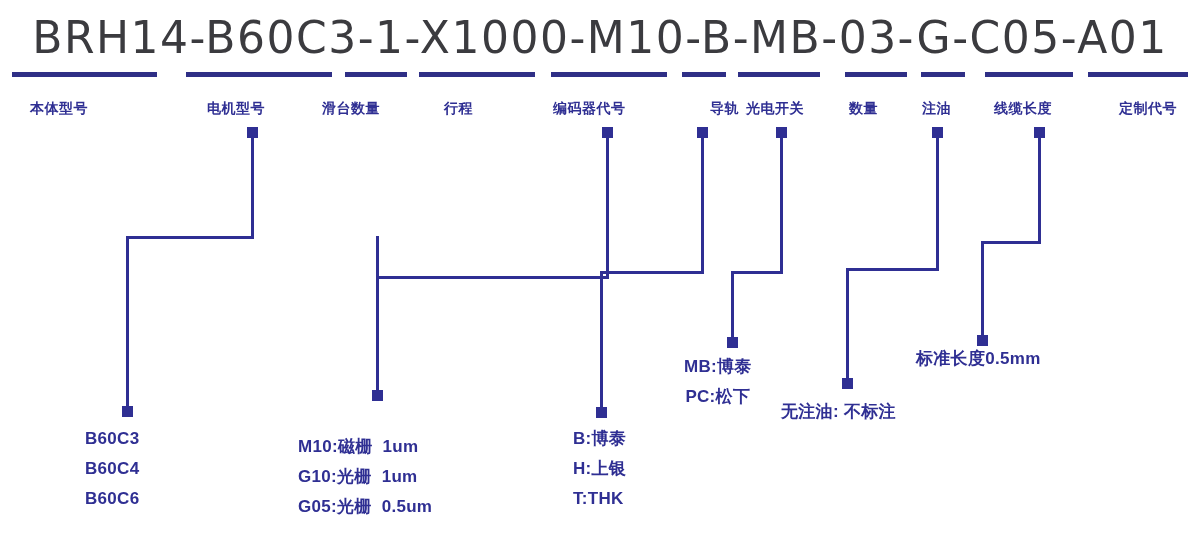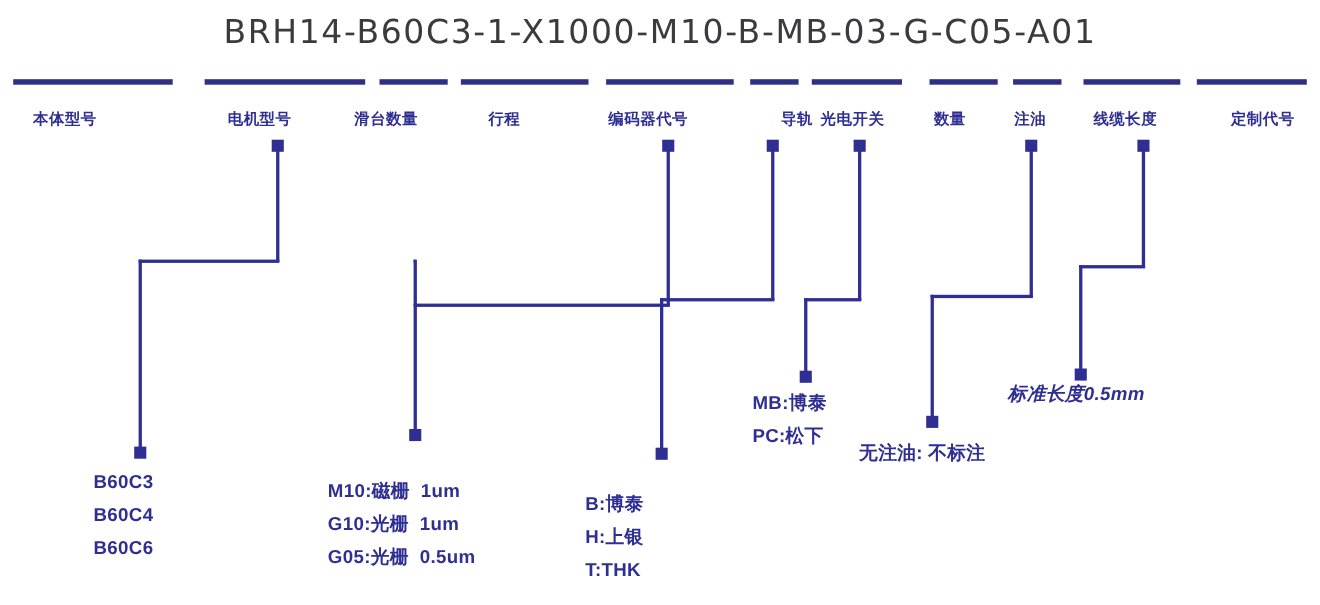--- a/index.html
+++ b/index.html
@@ -14,21 +14,21 @@
     width: 1200px; height: 550px;
     background: #ffffff;
   }
 
   
   #model-code {
     position: absolute;
     left: 0; top: 12px;
     width: 1200px;
     text-align: center;
-    font-size: 30px;
+    font-size: 44px;
     font-weight: 400;
     letter-spacing: 1.5px;
     color: #3b3b3f;
     white-space: nowrap;
     font-family: "DejaVu Sans", "Liberation Sans", sans-serif;
   }
 
   
   .seg-underline {
     position: absolute;
@@ -134,50 +134,50 @@
     <div class="opt-line">G10:光栅  1um</div>
     <div class="opt-line">G05:光栅  0.5um</div>
   </div>
 
   <div class="lead-sq" style="left:697px; top:127px;"></div>
   <div class="lead-v" style="left:701px; top:133px; height:140px;"></div>
   <div class="lead-h" style="left:600px; top:271px; width:104px;"></div>
   <div class="lead-v" style="left:600px; top:271px; height:142px;"></div>
   <div class="lead-sq" style="left:596px; top:407px;"></div>
 
-  <div class="opt-block" style="left:532px; top:424px;margin-top:20px;">
+  <div class="opt-block" style="left:573px; top:424px;">
     <div class="opt-line">B:博泰</div>
     <div class="opt-line">H:上银</div>
     <div class="opt-line">T:THK</div>
   </div>
 
   <div class="lead-sq" style="left:776px; top:127px;"></div>
   <div class="lead-v" style="left:780px; top:133px; height:140px;"></div>
   <div class="lead-h" style="left:731px; top:271px; width:52px;"></div>
   <div class="lead-v" style="left:731px; top:271px; height:72px;"></div>
   <div class="lead-sq" style="left:727px; top:337px;"></div>
 
-  <div class="opt-block" style="left:684px; top:352px;">
+  <div class="opt-block" style="left:684px; top:352px;text-align:center;">
     <div class="opt-line">MB:博泰</div>
     <div class="opt-line">PC:松下</div>
   </div>
 
   <div class="lead-sq" style="left:932px; top:127px;"></div>
   <div class="lead-v" style="left:936px; top:133px; height:137px;"></div>
   <div class="lead-h" style="left:846px; top:268px; width:93px;"></div>
   <div class="lead-v" style="left:846px; top:268px; height:116px;"></div>
   <div class="lead-sq" style="left:842px; top:378px;"></div>
 
   <div class="opt-block" style="left:781px; top:397px;text-align:center;">
     <div class="opt-line">无注油: 不标注</div>
   </div>
 
   <div class="lead-sq" style="left:1034px; top:127px;"></div>
   <div class="lead-v" style="left:1038px; top:133px; height:110px;"></div>
   <div class="lead-h" style="left:981px; top:241px; width:60px;"></div>
   <div class="lead-v" style="left:981px; top:241px; height:100px;"></div>
   <div class="lead-sq" style="left:977px; top:335px;"></div>
 
-  <div class="opt-block" style="left:916px; top:344px;font-style:italic;">
+  <div class="opt-block" style="left:916px; top:344px;">
     <div class="opt-line">标准长度0.5mm</div>
   </div>
 
 </div>
 
 </body></html>

